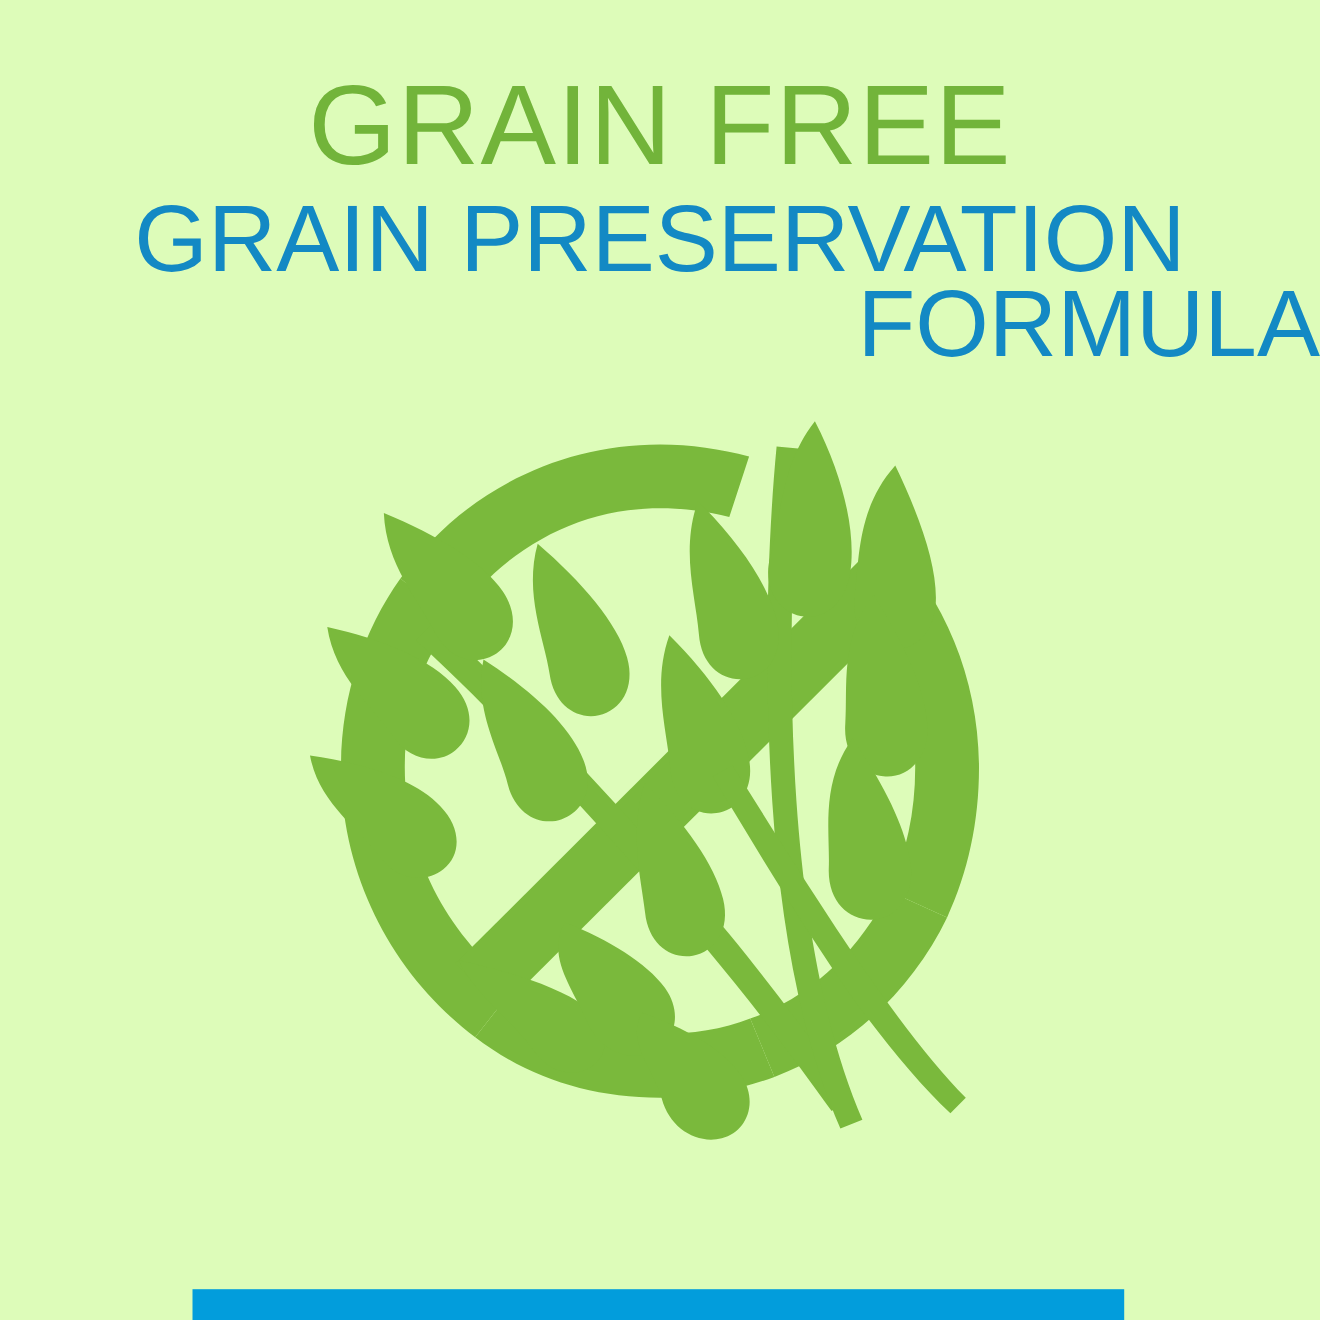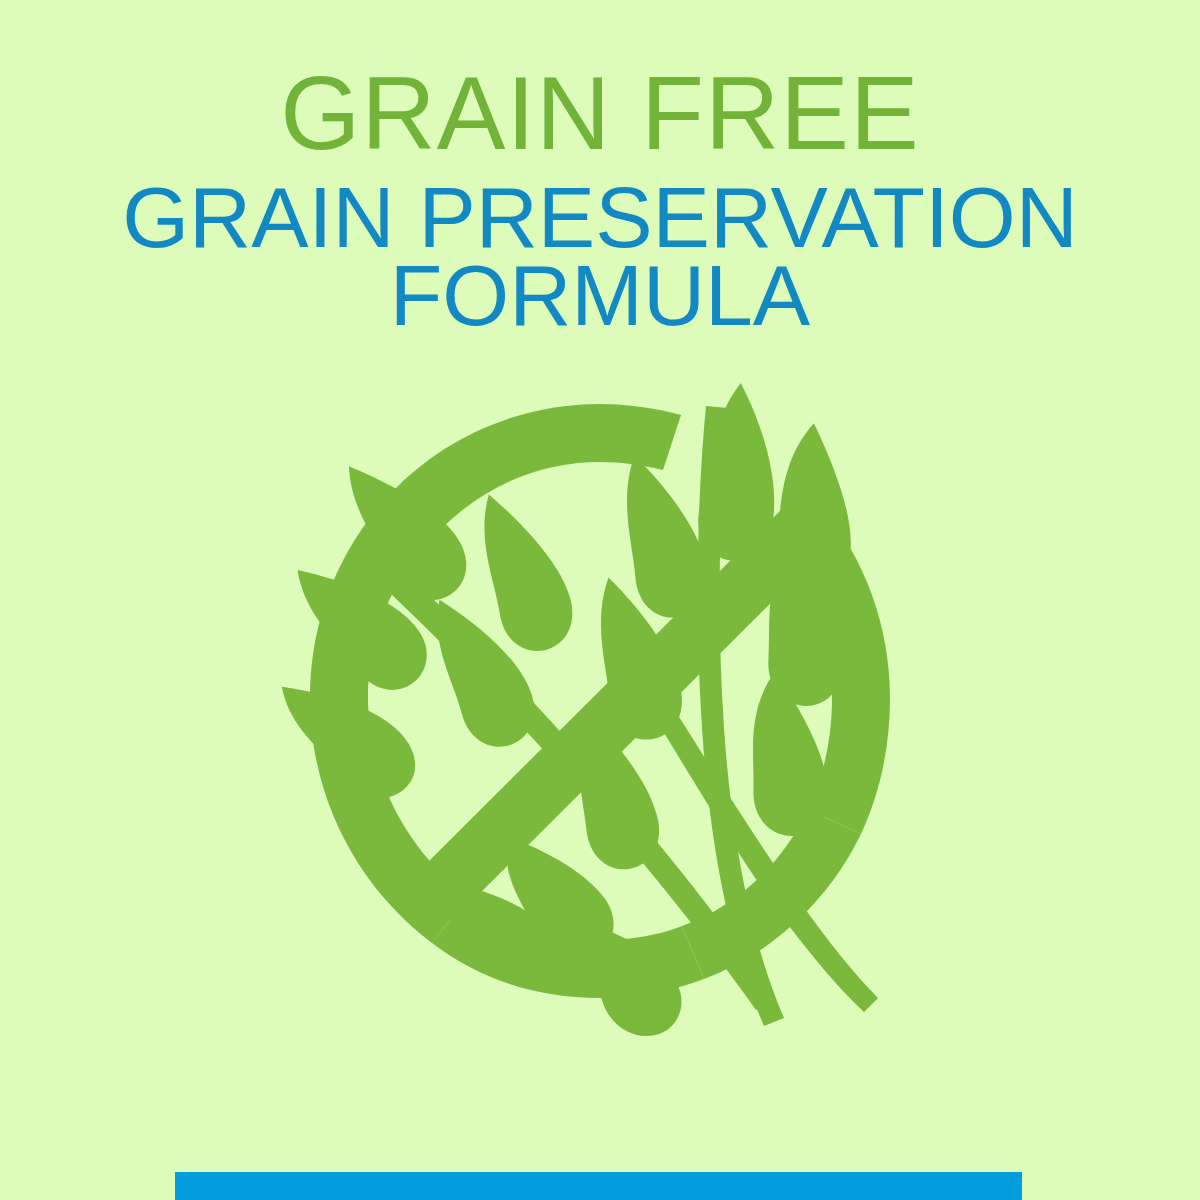--- a/index.html
+++ b/index.html
@@ -59,20 +59,21 @@
     position: absolute;
     top: 252px;
     left: 0;
     width: 1200px;
     color: #1389c4;
     font-size: 86px;
     line-height: 86px;
     font-weight: 400;
     letter-spacing: 0px;
     white-space: nowrap;
+    text-align: right;
   }
 
   
   .logo-wrap {
     position: absolute;
     left: 270px;
     top: 378px;
     width: 660px;
     height: 680px;
   }

